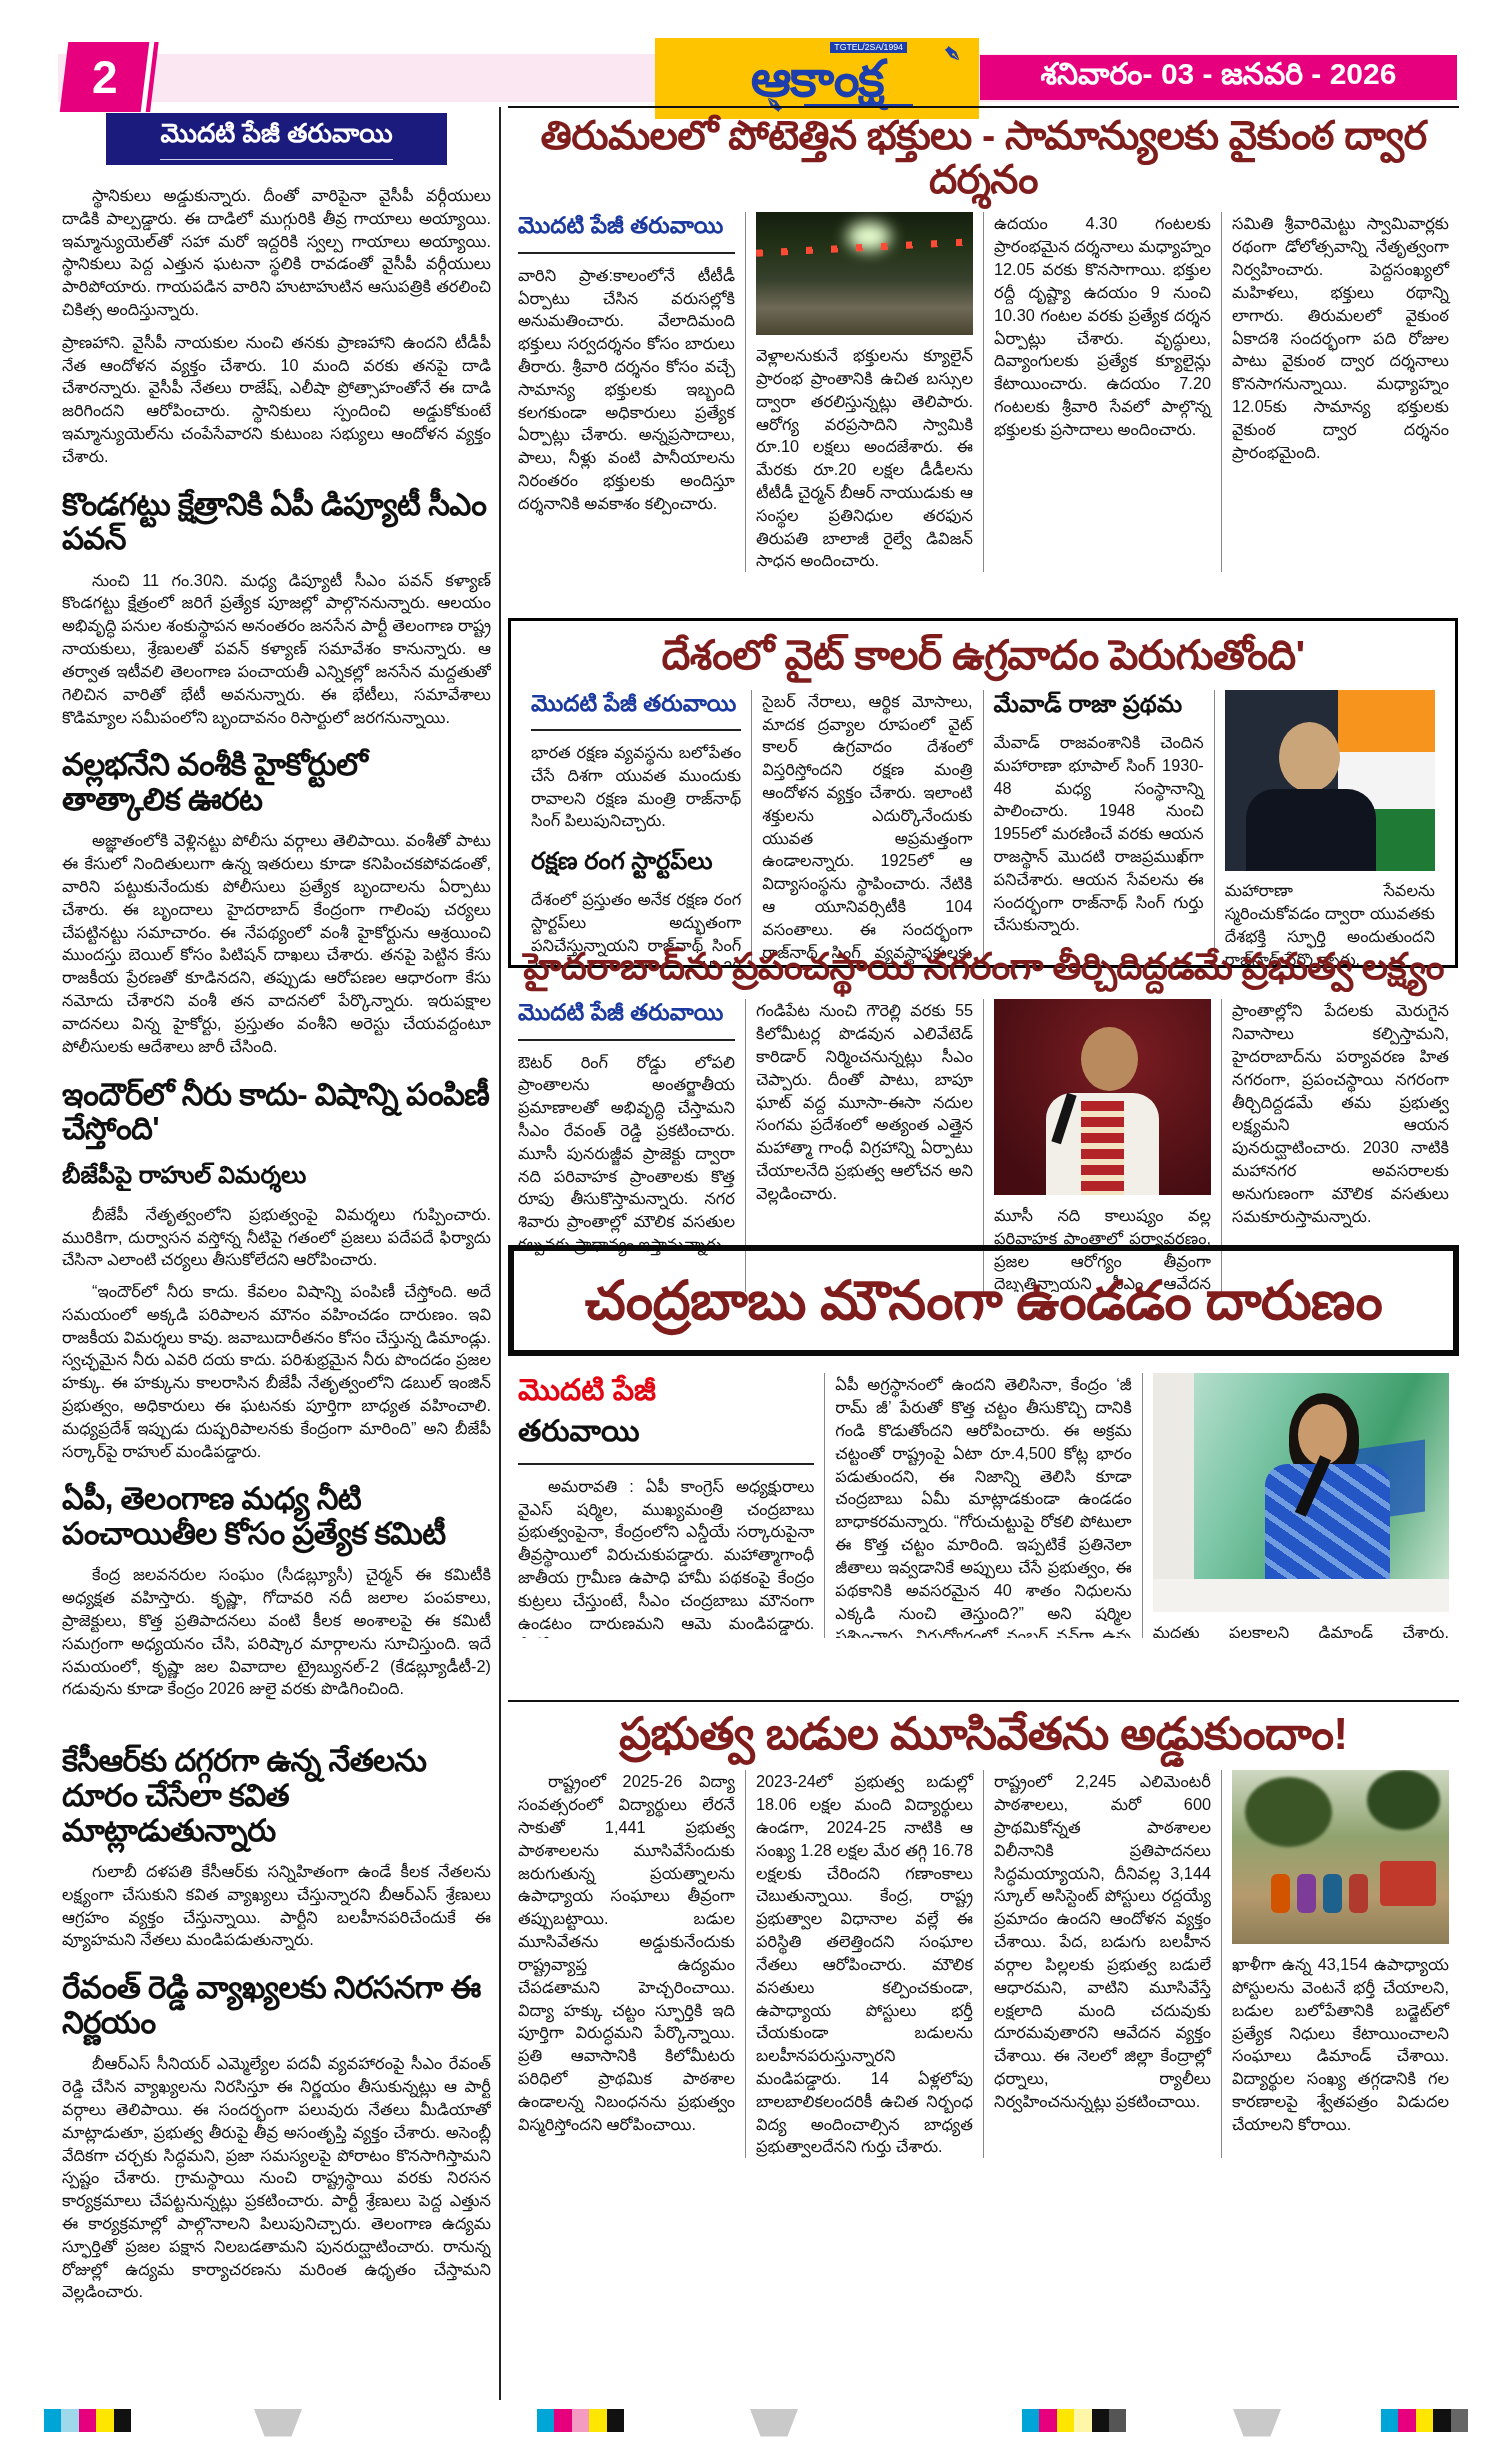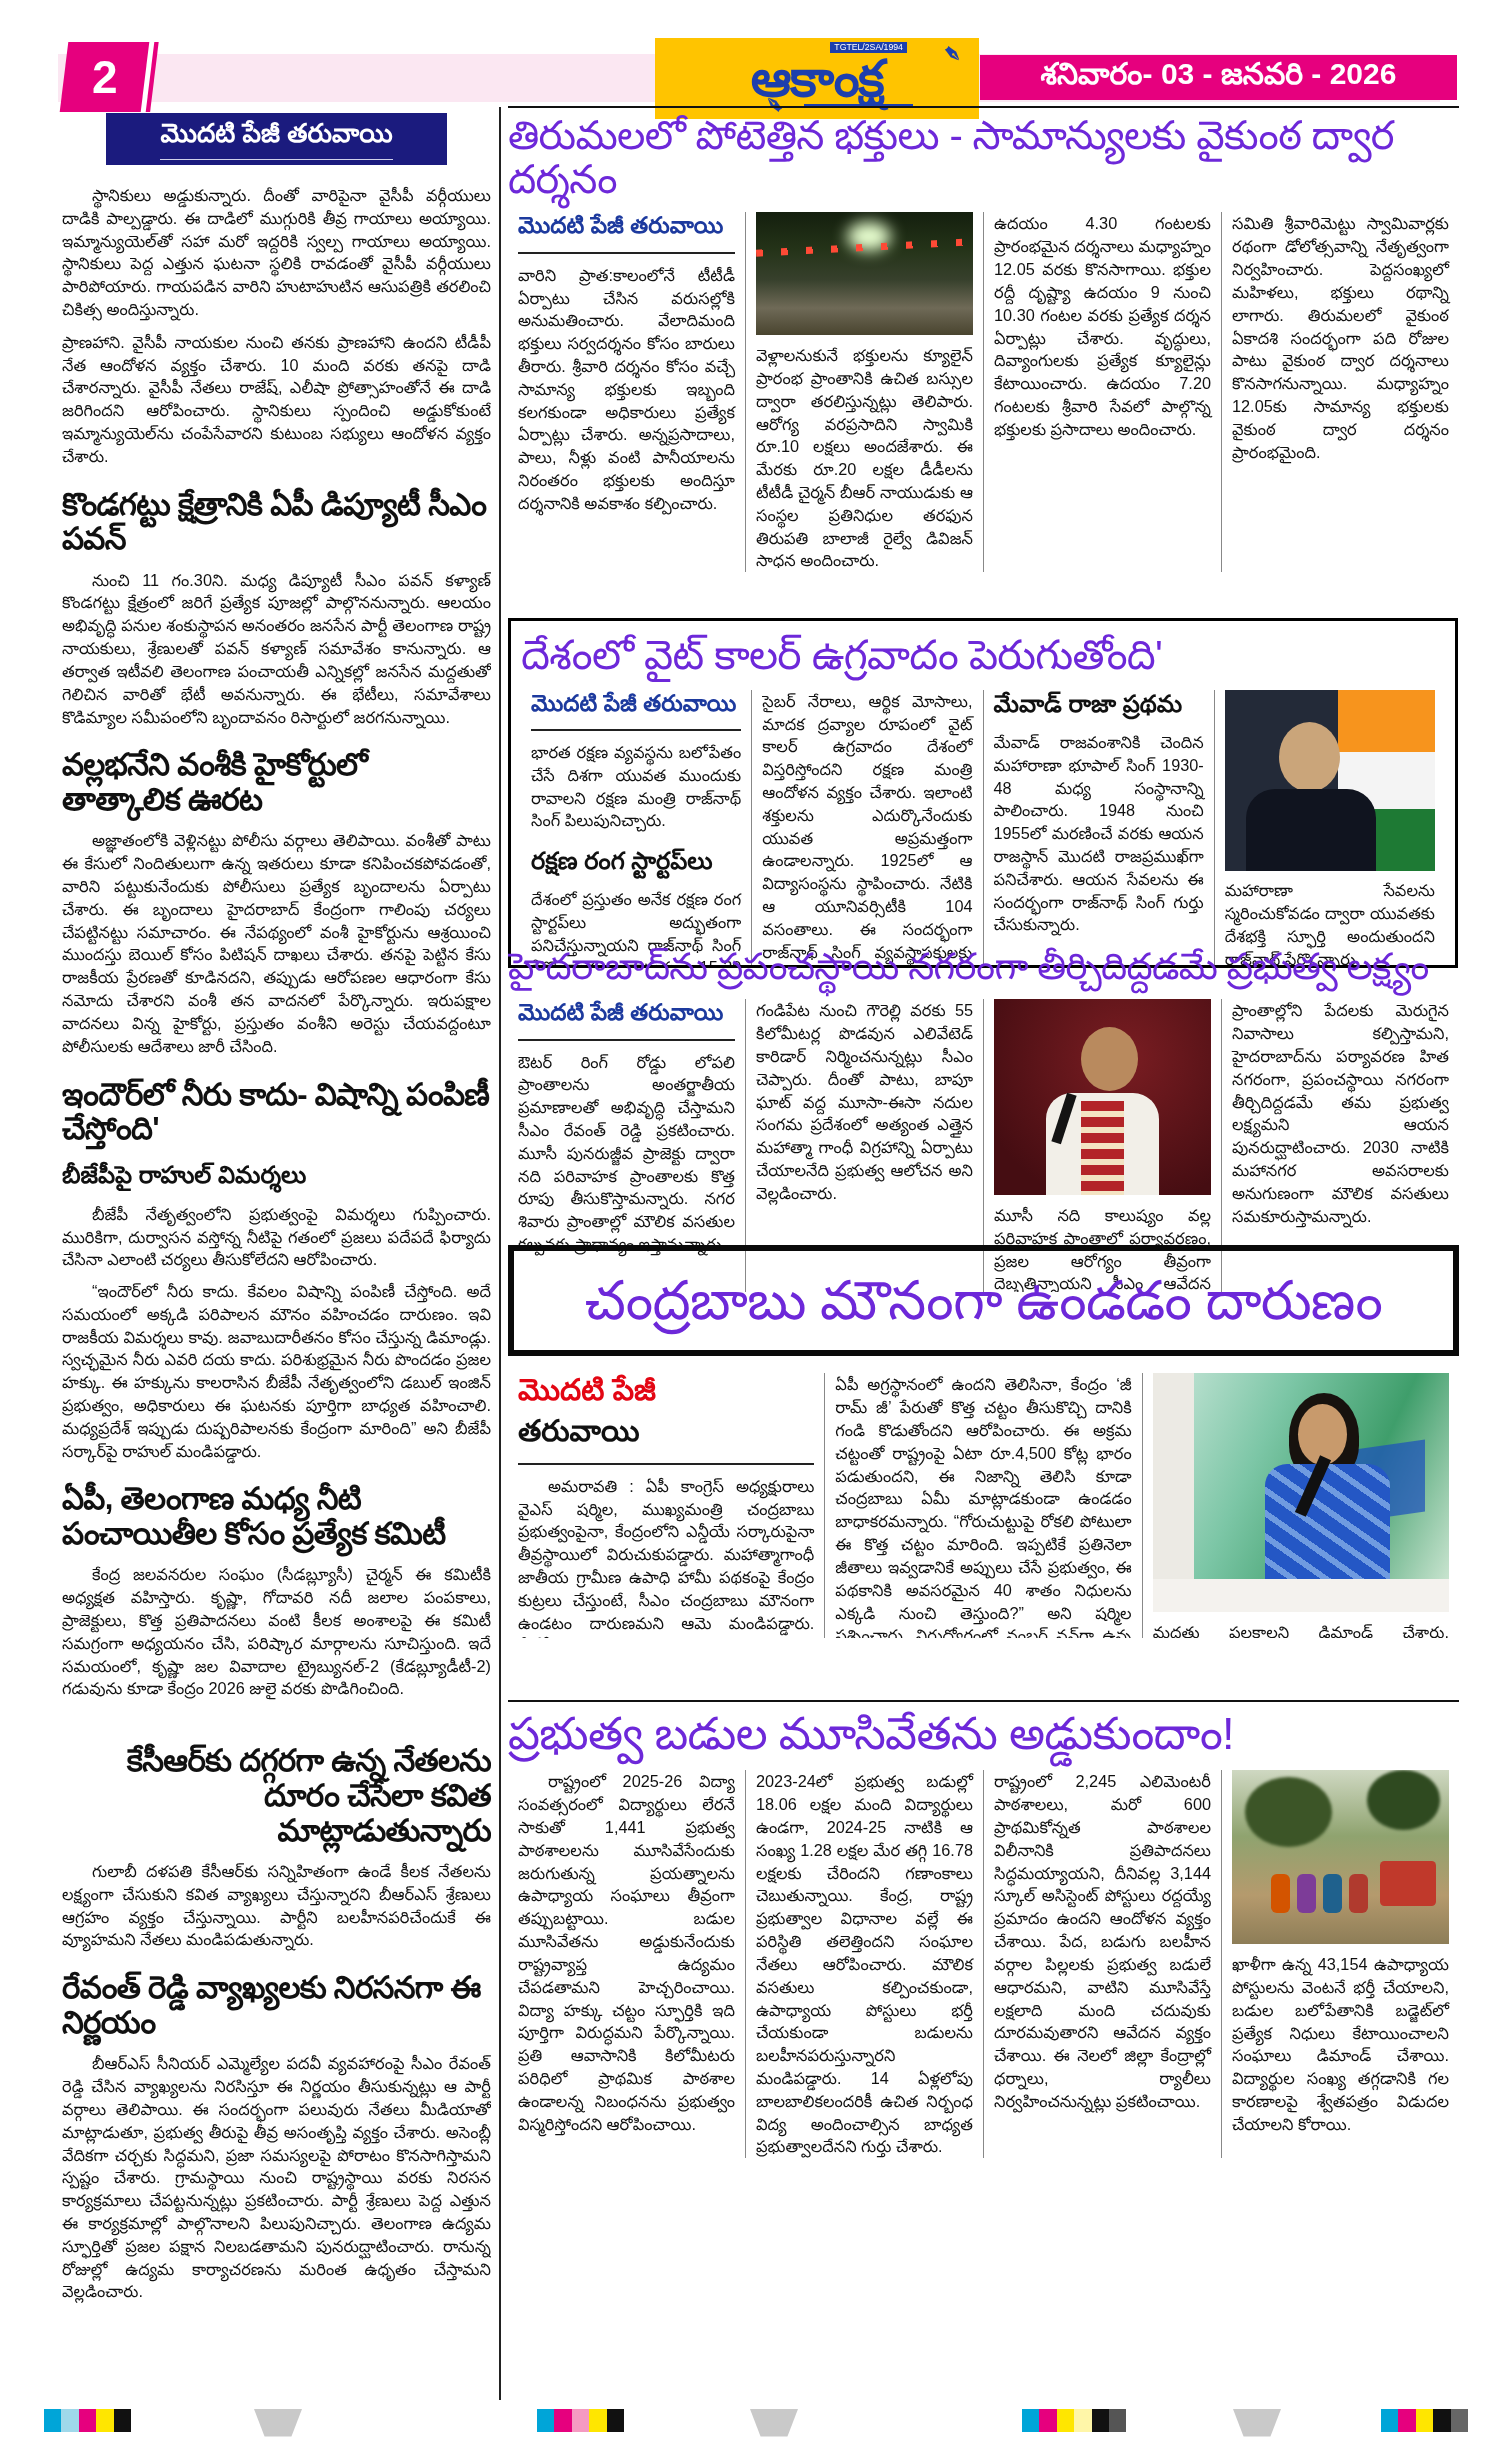--- a/index.html
+++ b/index.html
@@ -25,34 +25,34 @@
 
   
   .leftcol{position:absolute;left:62px;top:110px;width:429px;height:2290px;overflow:hidden;}
   .divider{position:absolute;left:499px;top:107px;width:1.5px;height:2293px;background:#222;}
   .toprule{position:absolute;left:508px;top:106px;width:951px;height:2.2px;background:#111;}
 
   .secbox{width:341px;height:52px;margin:2.9px auto 19px;background:#1b1b7e;color:#fff;
           display:flex;align-items:center;justify-content:center;font-size:26px;font-weight:bold;}
   .secbox span{border-bottom:1.5px solid #cfd0ea;padding-bottom:3.6px;}
   .lhead{font-size:31px;font-weight:bold;line-height:1.12;margin:20px 0 11.6px;letter-spacing:-0.7px;}
-  .lhead.center{text-align:right;margin-top:44px;}
+  .lhead.center{text-align:left;margin-top:44px;}
   .lsub{font-size:24px;font-weight:bold;margin:14.5px 0 7.3px;}
   .body-text{font-size:16.3px;line-height:1.4;text-align:justify;}
   .indent{text-indent:30px;}
   .lead-in{font-weight:normal;}
 
   
   .art{position:absolute;left:508px;width:951px;overflow:hidden;}
   .a1{top:110px;height:506px;}
   .a2{top:618px;height:320px;border:3.6px solid #000;padding:12px 10px;width:924px;}
   .a3{top:947px;height:345px;}
   .a4{top:1245px;height:393px;}
   .a5{top:1700px;height:700px;border-top:2.2px solid #111;padding-top:7.3px;}
-  .rhead{font-weight:normal;letter-spacing:-0.7px;line-height:1.1;color:#6d28d9;}
+  .rhead{font-weight:bold;text-align:center;letter-spacing:-0.7px;line-height:1.1;color:#7f1d1d;}
   .h-a1{font-size:40px;margin-top:2.9px;}
   .h-a2{font-size:41px;}
   .h-a3{font-size:37px;}
   .h-a5{font-size:45px;}
   .headbox{border:6.5px solid #0a0a0a;height:99px;display:flex;align-items:center;justify-content:center;}
   .headbox .rhead{font-size:54px;}
   .cols{display:flex;margin-top:11.6px;align-items:stretch;}
   .cols>div{flex:1;padding:0 10px;overflow:hidden;}
   .cols>div+div{border-left:0.7px solid #888;}
   .marker{font-size:23px;font-weight:bold;color:#1d3a9e;border-bottom:2.2px solid #222;

